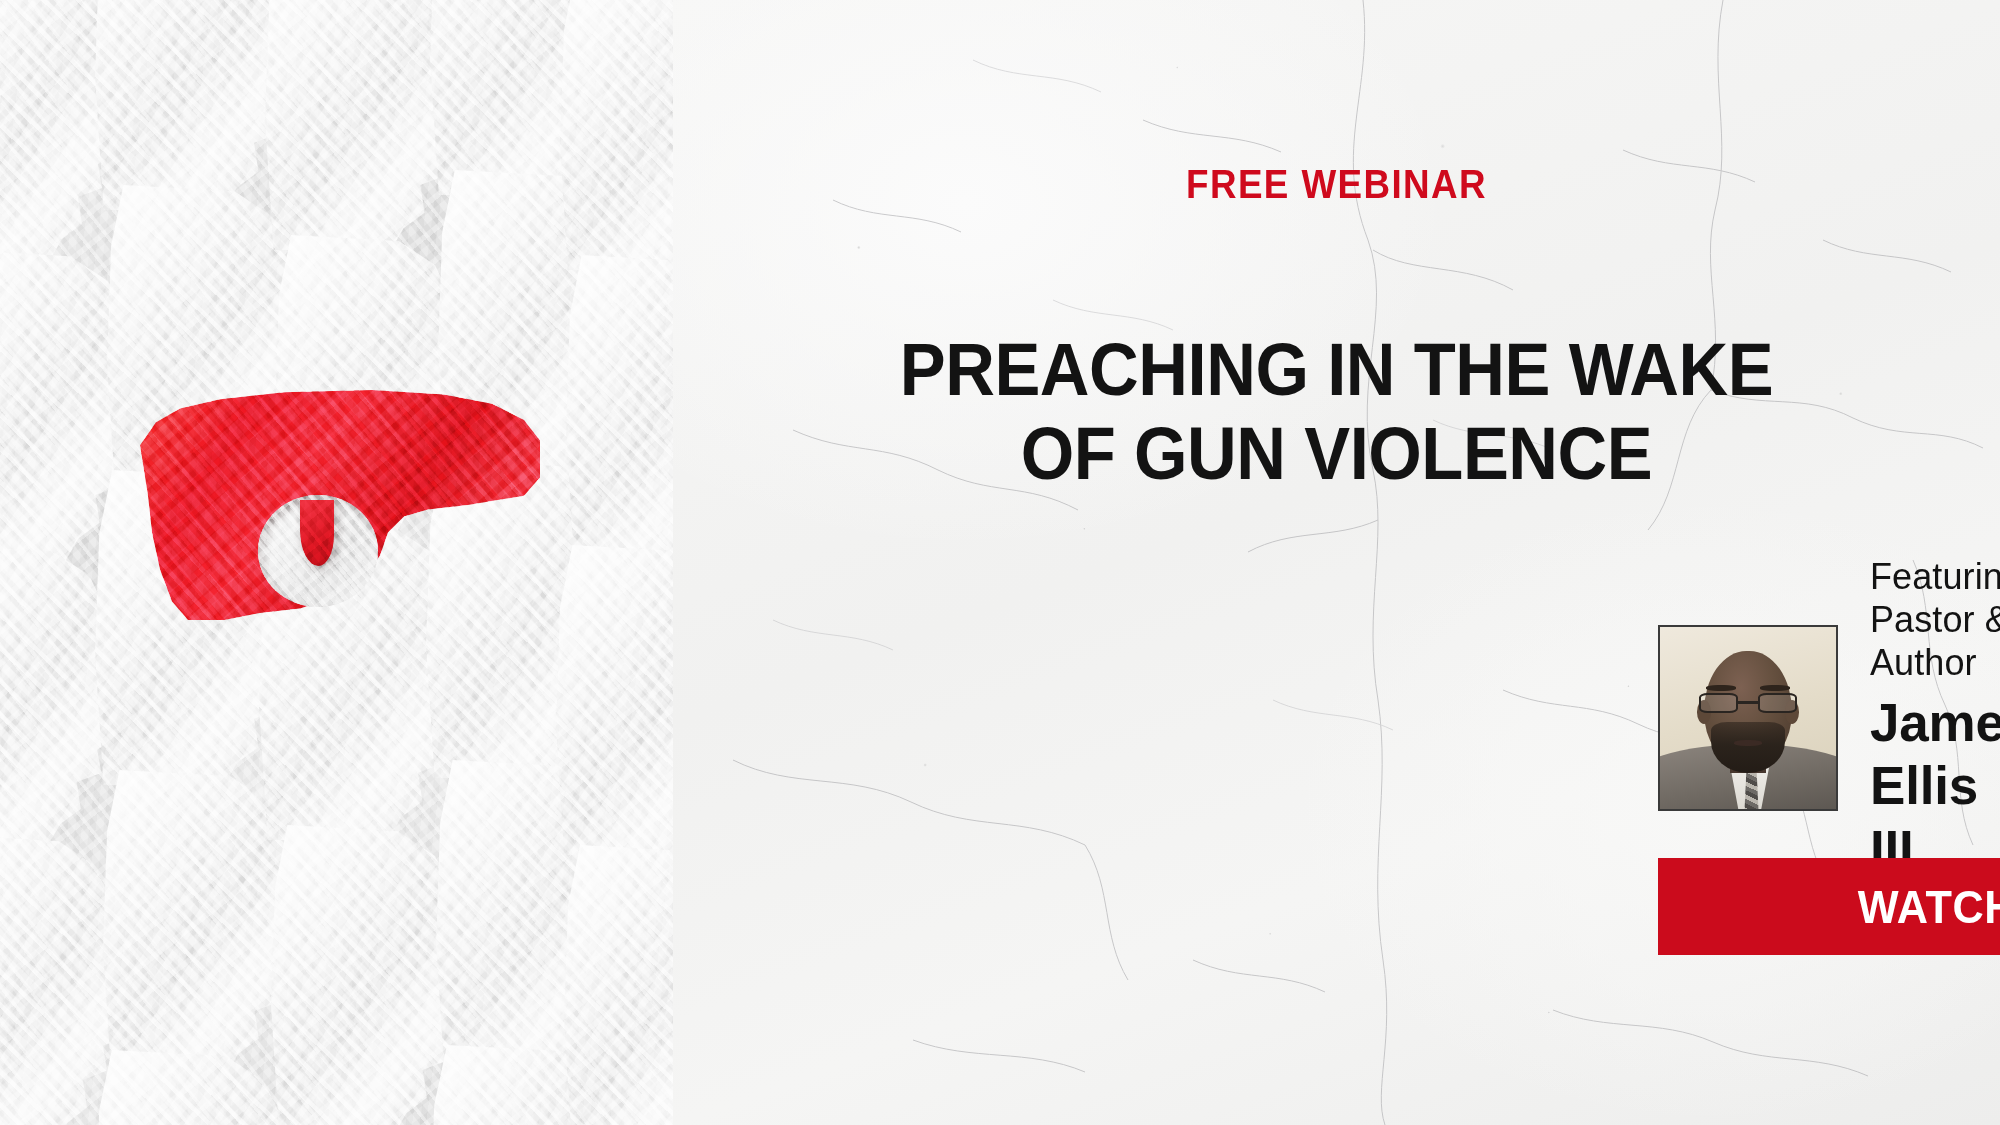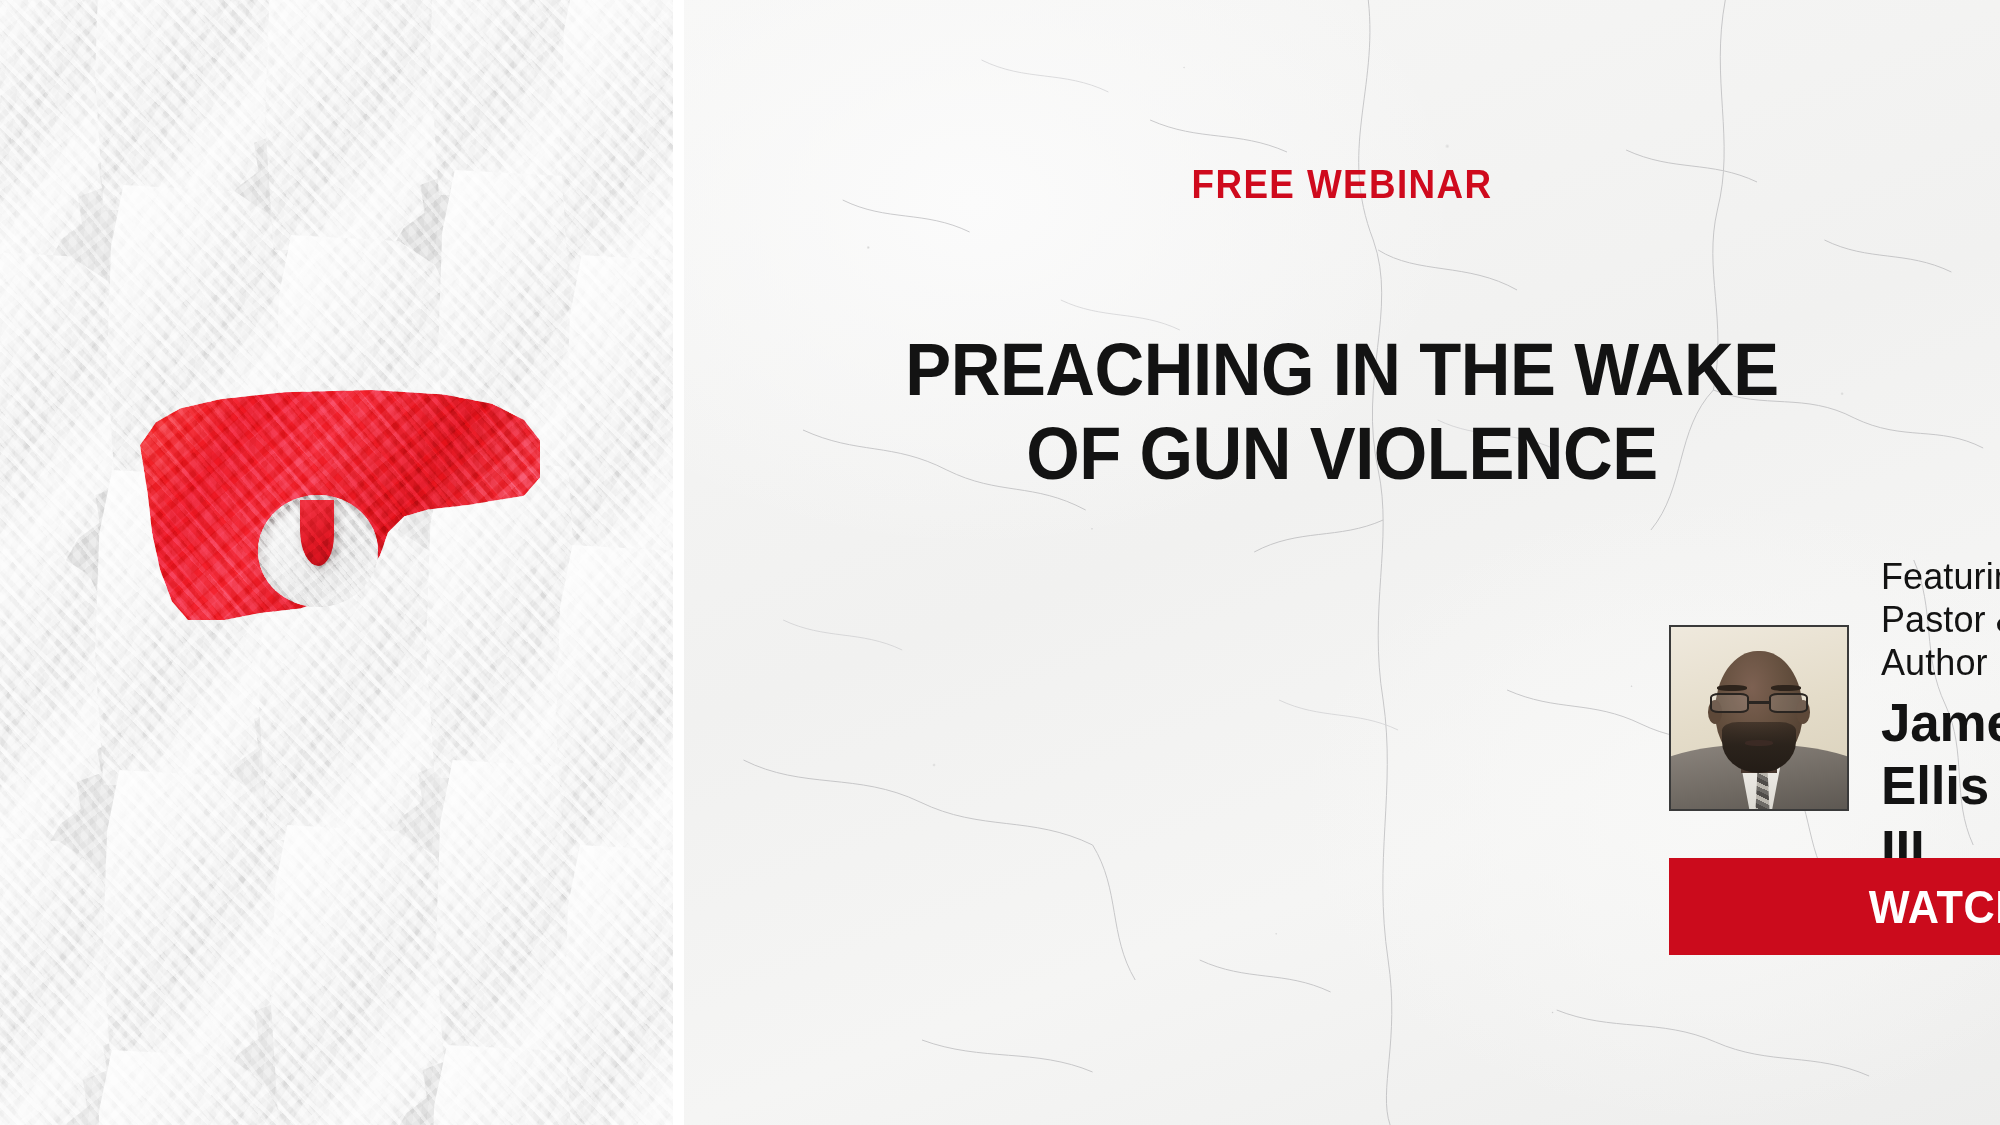--- a/index.html
+++ b/index.html
@@ -9,21 +9,20 @@
     overflow:hidden;
     background:#ffffff;
     font-family:"Liberation Sans", sans-serif;
   }
 
   #banner {
     position:relative;
     width:2000px; height:1125px;
     display:flex;
     overflow:hidden;
-    gap:11px;
   }
 
   
   #left-panel {
     position:relative;
     width:673px; height:1125px;
     flex:0 0 673px;
     overflow:hidden;
     background:#c9c9c9;
   }

